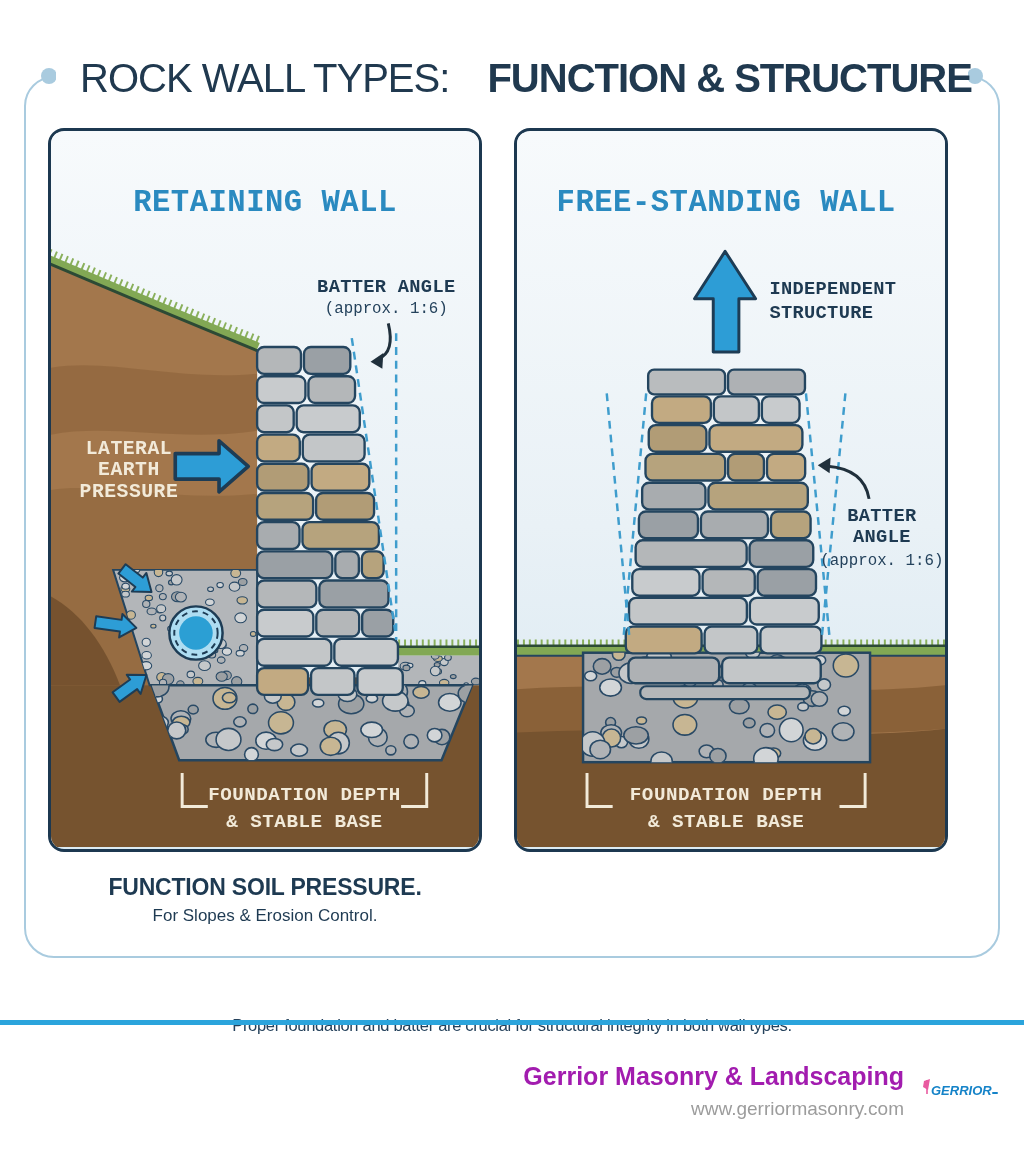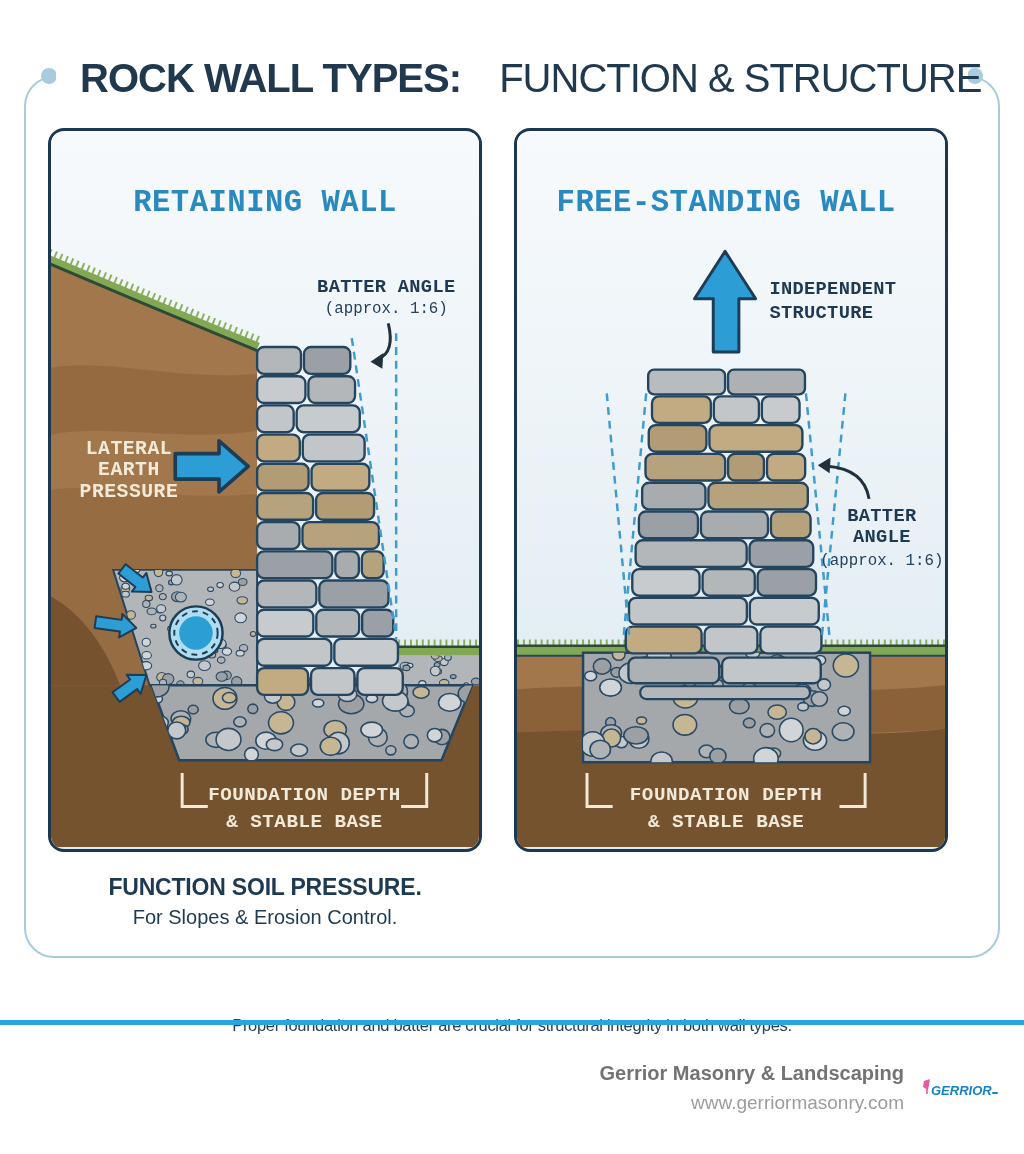--- a/index.html
+++ b/index.html
@@ -6,45 +6,45 @@
   #canvas{position:relative;width:1024px;height:1154px;background:#ffffff;overflow:hidden;
           font-family:"Liberation Sans", sans-serif;}
   
   .frame{position:absolute;left:24px;top:76px;right:24px;height:878px;
          border:2px solid #a9cbdf;border-radius:30px;}
   .frame-dot{position:absolute;width:16px;height:16px;border-radius:50%;background:#a9cbdf;top:68px;}
   
   .title{position:absolute;left:56px;right:56px;top:52px;height:52px;line-height:52px;
          background:#ffffff;text-align:center;font-size:40px;letter-spacing:-1px;color:#20394f;
          white-space:nowrap;}
-  .title .b{font-weight:bold;margin-left:24px;}
-  .title .r{font-weight:normal;margin-left:28px;}
+  .title .b{font-weight:normal;margin-left:24px;}
+  .title .r{font-weight:bold;margin-left:28px;}
   
   .panel{position:absolute;top:128px;width:434px;height:724px;border:3.5px solid #1c3850;
          border-radius:16px;overflow:hidden;background:linear-gradient(180deg,#f7fafc 0%,#e9f1f6 55%,#dcebf3 100%);box-sizing:border-box;font-family:Liberation Mono, monospace;}
   #panel-left{left:48px;}
   #panel-right{left:514px;}
   .panel svg{display:block;width:100%;height:100%;}
   
   .panel-heading{font-size:31px;font-weight:bold;fill:#2a8ac0;letter-spacing:.5px;}
   .lbl-navy{font-size:19px;font-weight:bold;fill:#1e3a52;letter-spacing:.3px;}
   .lbl-sub{font-size:16px;fill:#24425c;}
   .lbl-cream{font-weight:bold;fill:#f2ead9;letter-spacing:.5px;}
   
   .caption{position:absolute;top:874px;width:434px;text-align:center;color:#1e3a52;}
   #caption-left{left:48px;} #caption-right{left:545px;}
   .caption .c1{font-size:23px;font-weight:bold;letter-spacing:-0.2px;}
-  .caption .c2{font-size:20px;margin-top:5px;}
+  .caption .c2{font-size:17px;margin-top:5px;}
   
   .note{position:absolute;left:0;right:0;top:1016px;text-align:center;font-size:16.5px;
         letter-spacing:-0.3px;color:#25425c;}
   .divider{position:absolute;left:0;right:0;top:1020px;height:5px;background:#2ba4dc;}
   .footer{position:absolute;top:1062px;right:24px;display:flex;align-items:flex-start;gap:16px;}
   .footer-text{text-align:right;}
-  .company{font-size:20px;font-weight:bold;color:#737373;}
+  .company{font-size:25px;font-weight:bold;color:#a21caf;}
   .website{font-size:19px;color:#9c9c9c;margin-top:7px;}
   .logo{margin-top:16px;}
 </style>
 </head>
 <body>
 
 <div id="canvas">
 
   <div class="frame"></div>
   <div class="frame-dot" style="left:41px;"></div>

